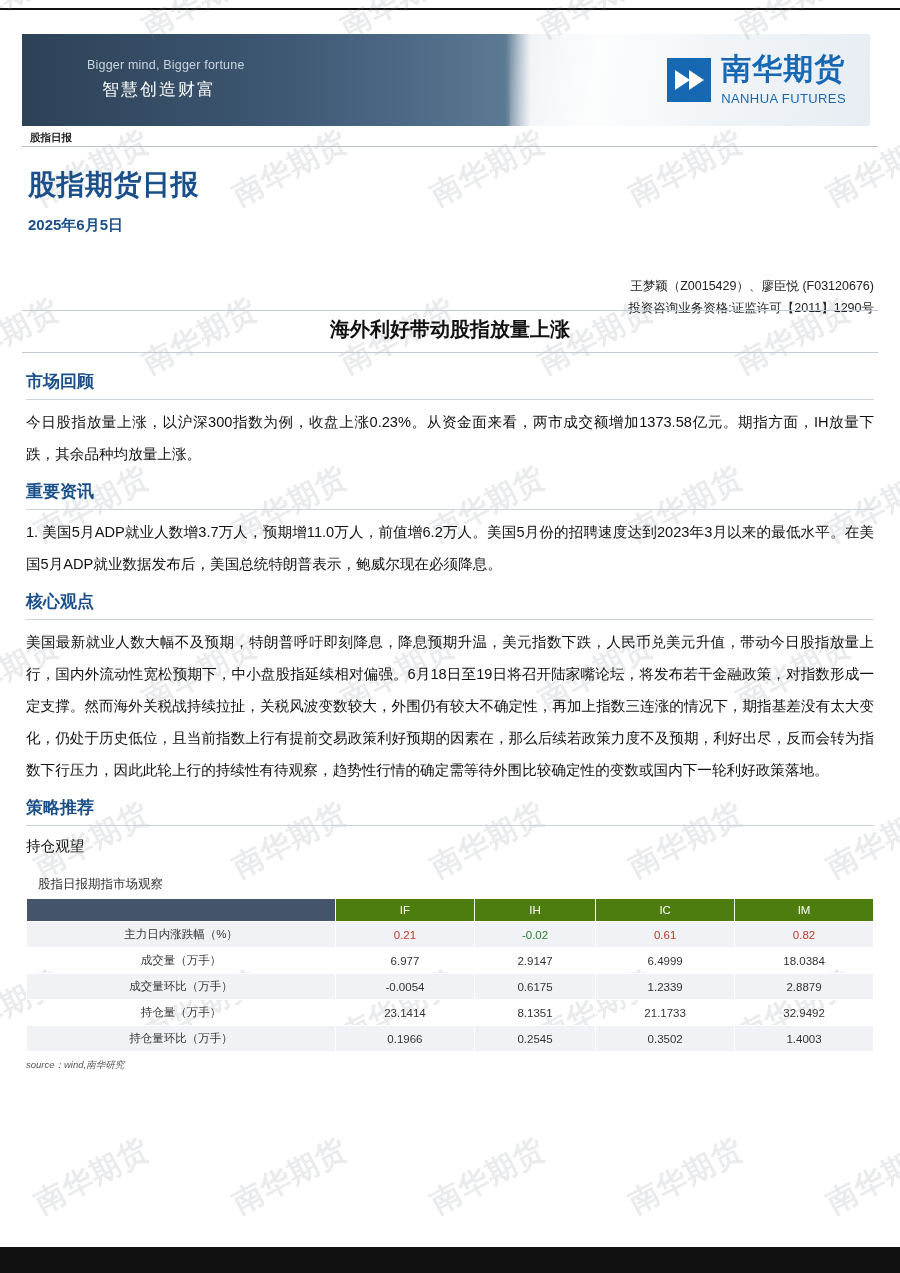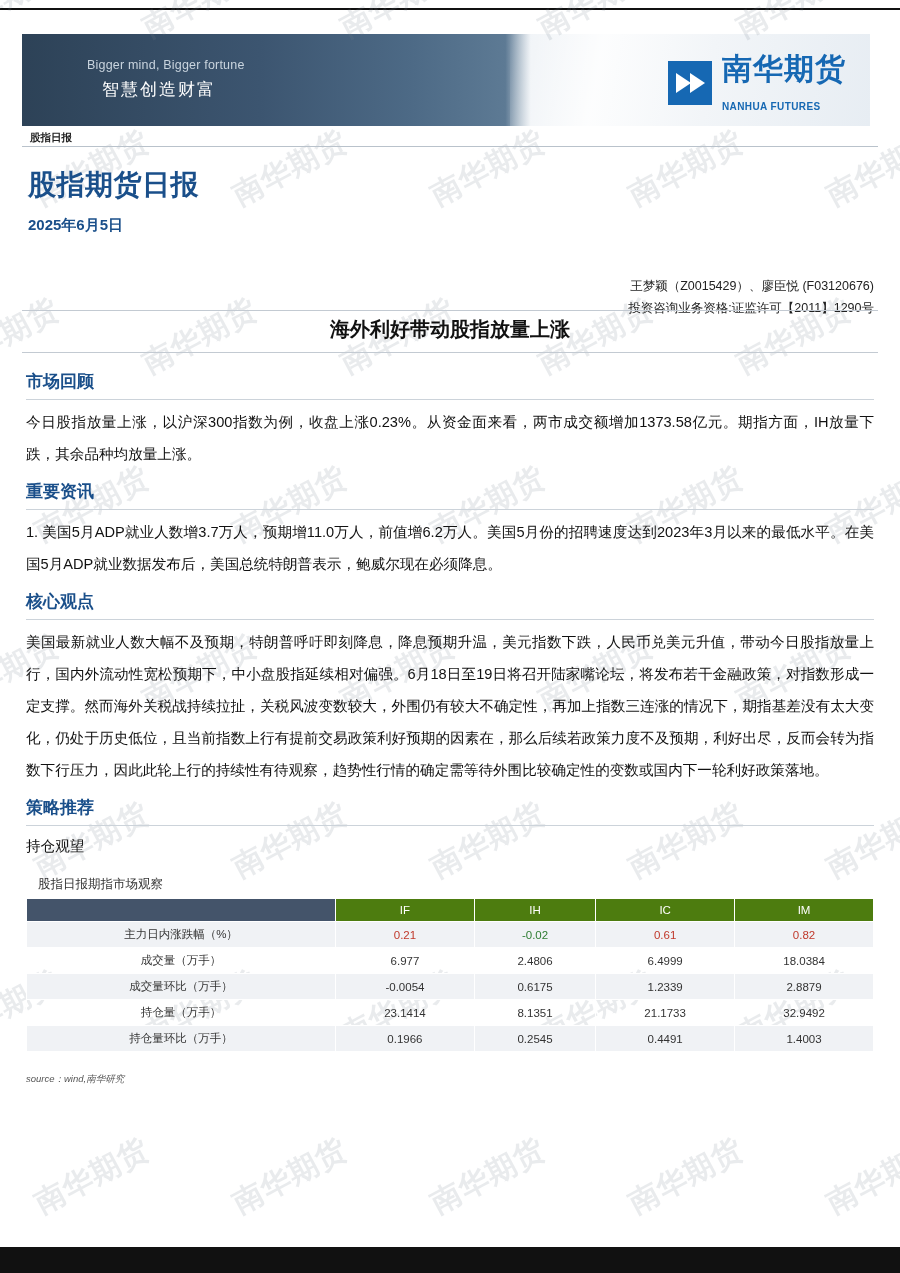--- a/index.html
+++ b/index.html
@@ -92,21 +92,21 @@
     position: absolute; left: 22px; top: 12px;
     width: 0; height: 0;
     border-top: 10px solid transparent;
     border-bottom: 10px solid transparent;
     border-left: 15px solid #ffffff;
   }
   .logo-text-cn {
     font-size: 30px; font-weight: bold; color: #1668b3; letter-spacing: 1px; line-height: 1;
   }
   .logo-text-en {
-    font-size: 10px; font-weight: bold; color: #1668b3; letter-spacing: 0.4px; margin-top: 17px;
+    font-size: 13px; font-weight: normal; color: #1668b3; letter-spacing: 0.4px; margin-top: 7px;
   }
   .logo-col { display: flex; flex-direction: column; }
   
   .kicker {
     position: absolute; left: 30px; top: 131px;
     font-size: 10.5px; font-weight: bold; color: #222; z-index: 6;
   }
   .kicker-rule {
     position: absolute; left: 22px; top: 146px; width: 856px; height: 1px; background: #b9c2cb; z-index: 6;
   }
@@ -163,21 +163,21 @@
   }
   table.obs th.rowhead-blank { background: #44546a; }
   table.obs td {
     padding: 5px 4px; text-align: center; border: 1px solid #ffffff;
   }
   table.obs tr.alt td { background: #f0f2f5; }
   table.obs tr td:first-child { text-align: center; }
   td.pos { background: #fde9ec; color: #c0392b; }
   td.neg { background: #e4f5e6; color: #2e7d32; }
   .source {
-    font-size: 9.5px; color: #555; margin-top: 21px; font-style: italic;
+    font-size: 9.5px; color: #555; margin-top: 7px; font-style: italic;
   }
   
   .footer-bar {
     position: absolute; left: 0; bottom: 0; width: 900px; height: 26px; background: #111; z-index: 7;
   }
 </style>
 </head>
 <body>
 
 <div class="page">
@@ -246,21 +246,21 @@
         <tr class="alt">
           <td>主力日内涨跌幅（%）</td>
           <td class="pos">0.21</td>
           <td class="neg">-0.02</td>
           <td class="pos">0.61</td>
           <td class="pos">0.82</td>
         </tr>
         <tr>
           <td>成交量（万手）</td>
           <td>6.977</td>
-          <td>2.4806</td>
+          <td>2.9147</td>
           <td>6.4999</td>
           <td>18.0384</td>
         </tr>
         <tr class="alt">
           <td>成交量环比（万手）</td>
           <td>-0.0054</td>
           <td>0.6175</td>
           <td>1.2339</td>
           <td>2.8879</td>
         </tr>
@@ -268,21 +268,21 @@
           <td>持仓量（万手）</td>
           <td>23.1414</td>
           <td>8.1351</td>
           <td>21.1733</td>
           <td>32.9492</td>
         </tr>
         <tr class="alt">
           <td>持仓量环比（万手）</td>
           <td>0.1966</td>
           <td>0.2545</td>
-          <td>0.4491</td>
+          <td>0.3502</td>
           <td>1.4003</td>
         </tr>
       </tbody>
     </table>
 
     <div class="source">source：wind,南华研究</div>
   </div>
 
   <div class="watermark-layer">
       <div class="wm" style="left: -60px; top: -20px;">南华期货</div>

